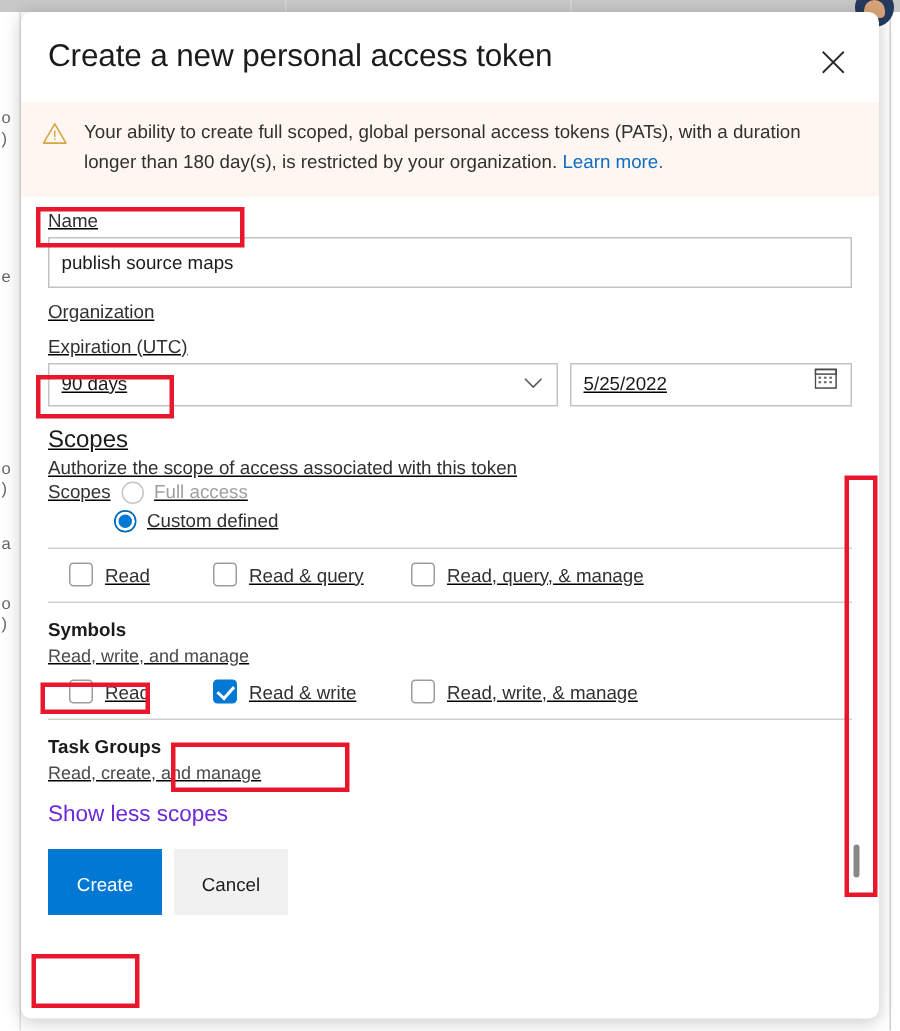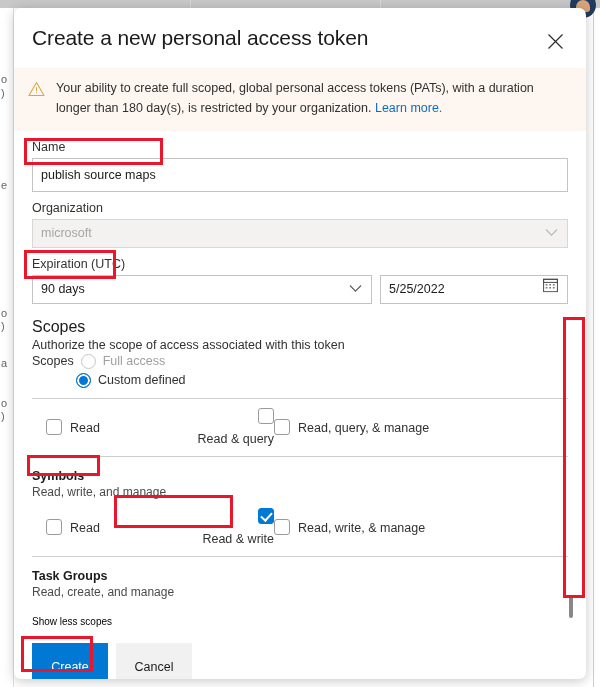--- a/index.html
+++ b/index.html
@@ -96,20 +96,21 @@
     font-size: 12.5px;
     color: #323130;
     line-height: 1.58;
   }
   .warn-text a { color: #0d6cc4; text-decoration: none; }
 
   
   .dlg-body {
     position: relative;
     padding: 0 18px;
+    text-decoration: underline;
   }
 
   .field-label {
     font-size: 12.5px;
     color: #323130;
     margin: 9px 0 4px 0;
   }
 
   .text-input {
     width: 100%;
@@ -201,41 +202,41 @@
   }
   .scope-desc { font-size: 12px; color: #4a4a4a; margin-top: 1px; }
 
   .cb-row {
     display: flex; align-items: center;
     margin-top: 9px; margin-bottom: 9px;
     padding-left: 14px;
   }
   .cb-item { display: flex; align-items: flex-end; gap: 8px; }
   .cb-item.w1 { width: 96px; }
-  .cb-item.w2 { width: 132px; flex-direction: column; }
+  .cb-item.w2 { width: 132px; }
   .cb-box {
     width: 16px; height: 16px; border-radius: 3px;
     border: 1px solid #9b9b9b; background: #fff;
     flex: 0 0 auto; position: relative;
   }
   .cb-box.checked {
     background: #0078d4; border-color: #0078d4;
   }
   .cb-box.checked::after {
     content: ""; position: absolute;
     left: 4px; top: 1px; width: 5px; height: 9px;
     border: solid #fff; border-width: 0 2px 2px 0;
     transform: rotate(42deg);
   }
   .cb-label { font-size: 12.5px; color: #323130; white-space: nowrap; }
 
   
   .dlg-footer { padding: 12px 18px 0 18px; }
   .link-scopes {
-    font-size: 10px; color: #000000;
+    font-size: 15px; color: #6d28d9;
     cursor: pointer; display: inline-block;
   }
   .btn-row { display: flex; gap: 8px; margin-top: 14px; }
   .btn {
     height: 44px; min-width: 76px;
     font-size: 12.5px;
     border: none; cursor: pointer;
     font-family: "Liberation Sans", sans-serif;
     padding: 17px 14px;
   }
@@ -311,28 +312,20 @@
   </div>
 
   <div class="dlg-body">
 
     
     <div class="field-label">Name</div>
     <input class="text-input" type="text" value="publish source maps" style="">
 
     
     <div class="field-label">Organization</div>
-    <div class="select-box">
-      <span>microsoft</span>
-      <span class="chev">
-        <svg width="13" height="8" viewBox="0 0 13 8" aria-hidden="true">
-          <path d="M1 1 L6.5 6.6 L12 1" fill="none" stroke="#b8b8b8" stroke-width="1.1"></path>
-        </svg>
-      </span>
-    </div>
 
     
     <div class="field-label">Expiration (UTC)</div>
     <div class="exp-row">
       <div class="select-box enabled exp-select">
         <span>90 days</span>
         <span class="chev">
           <svg width="13" height="8" viewBox="0 0 13 8" aria-hidden="true">
             <path d="M1 1 L6.5 6.6 L12 1" fill="none" stroke="#5a5a5a" stroke-width="1.1"></path>
           </svg>

